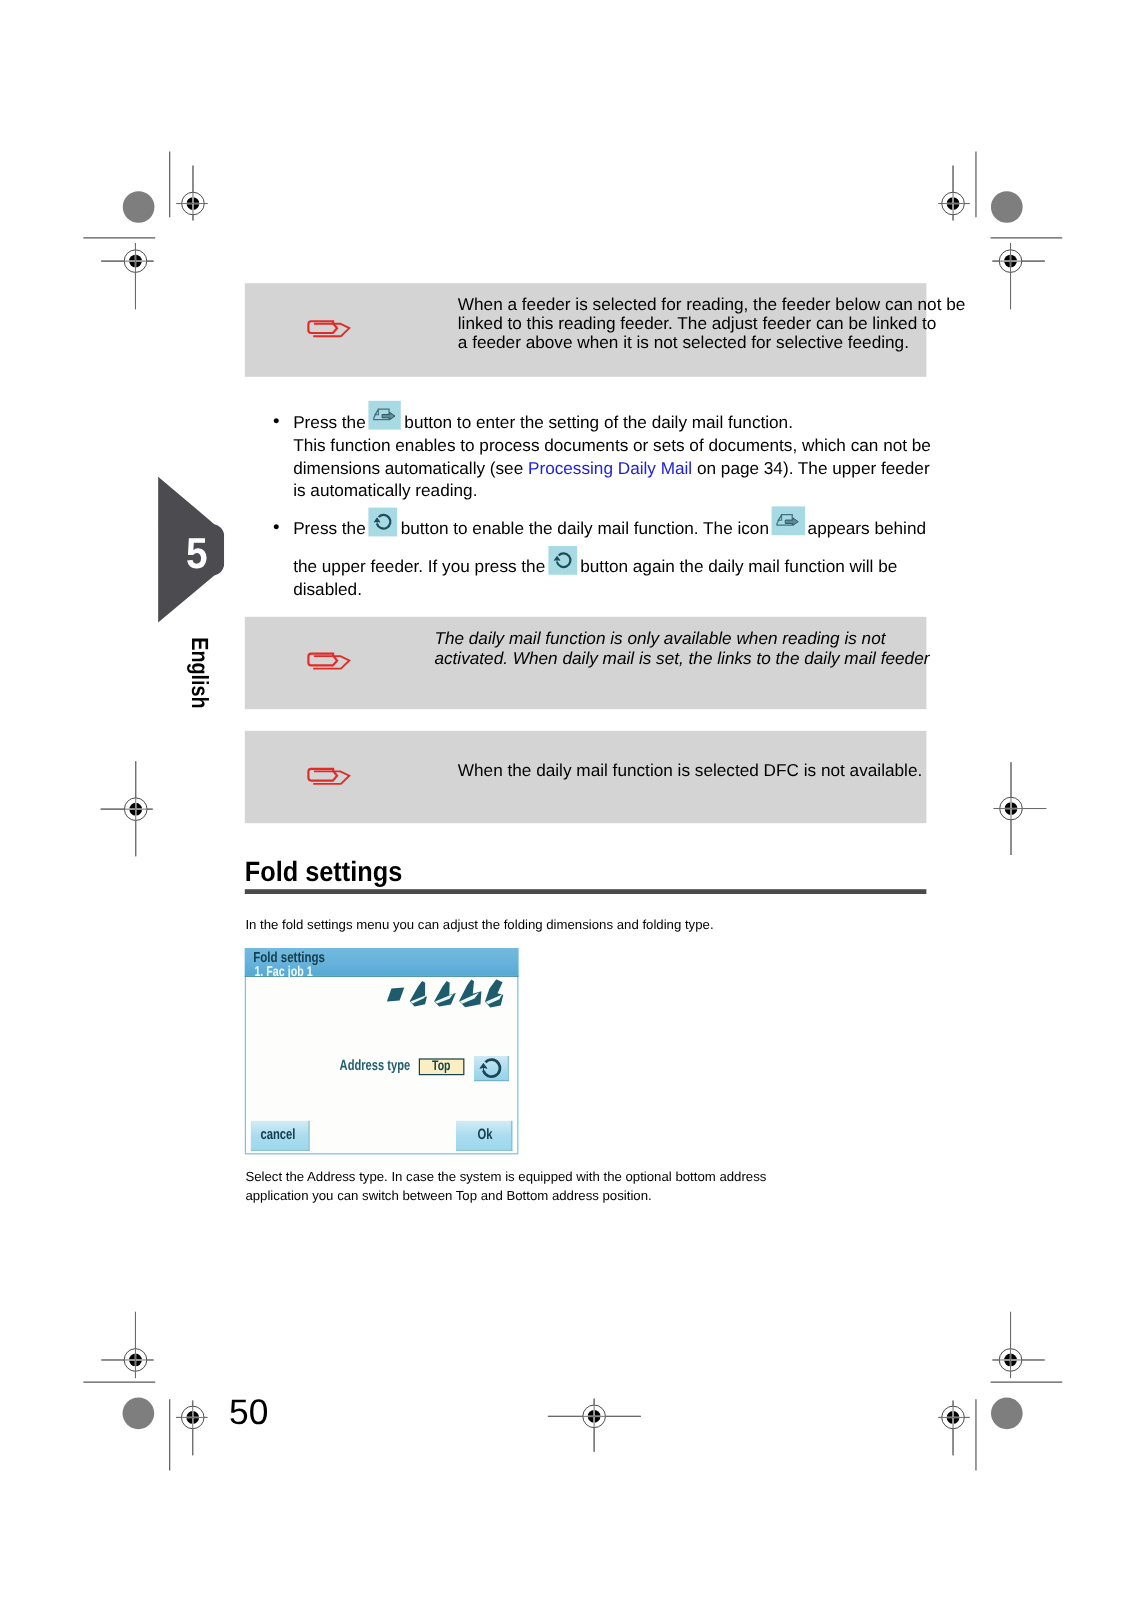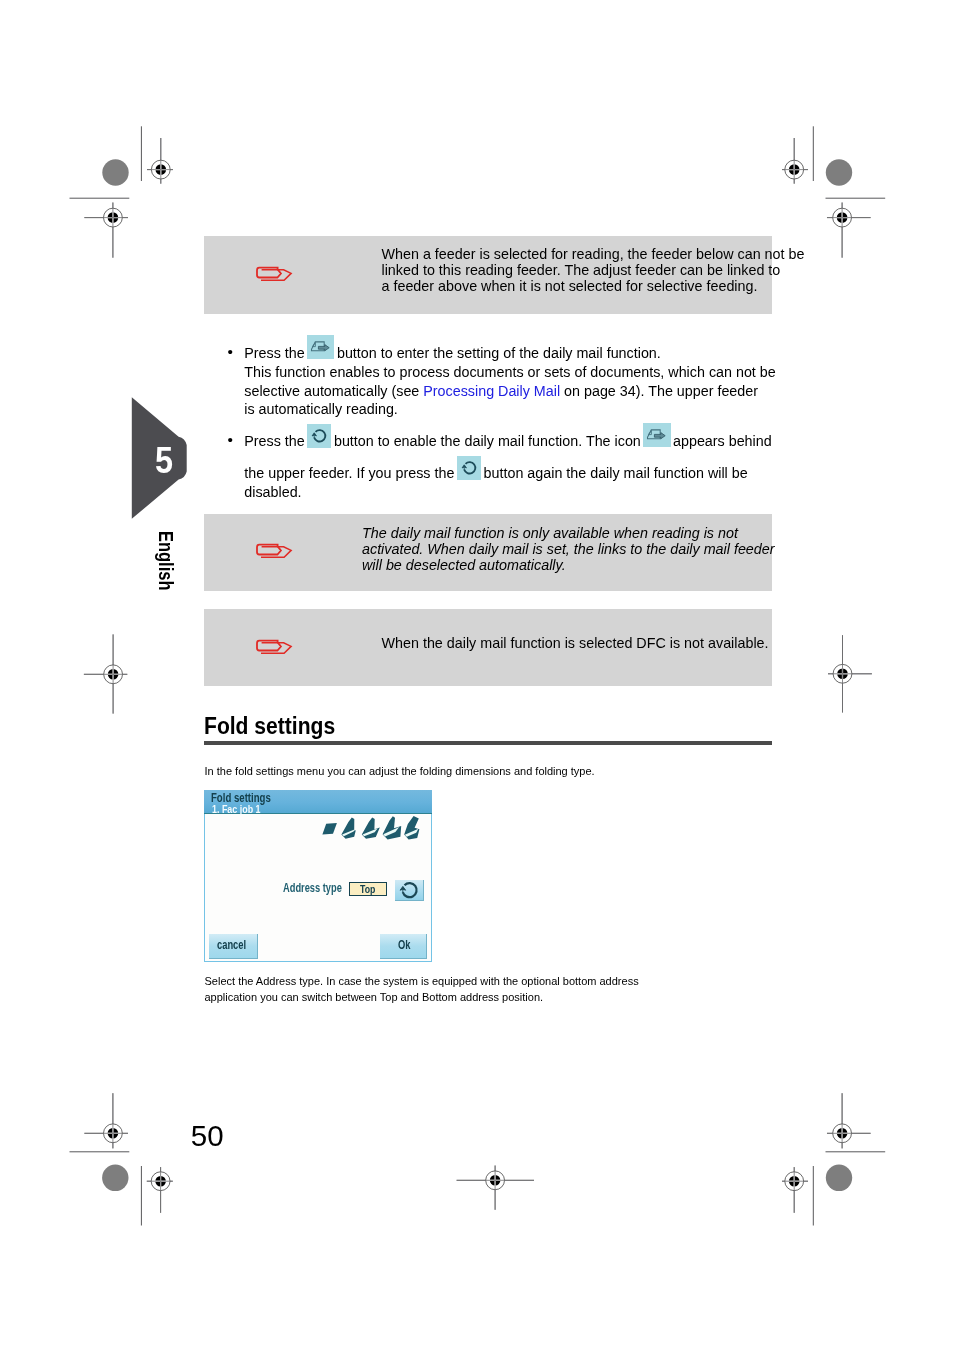--- a/index.html
+++ b/index.html
@@ -215,21 +215,20 @@
   <div class="notebox" style="left:204px;top:608.9px;width:568px;height:77.6px;"></div>
 
   <div class="notetext" style="left:341.5px;top:247px;width:440px;">
     <div>When a feeder is selected for reading, the feeder below can not be</div>
     <div>linked to this reading feeder. The adjust feeder can be linked to</div>
     <div>a feeder above when it is not selected for selective feeding.</div>
   </div>
   <div class="notetext" style="left:322px;top:526px;width:440px;font-style:italic;">
     <div>The daily mail function is only available when reading is not</div>
     <div>activated. When daily mail is set, the links to the daily mail feeder</div>
-    <div>will be deselected automatically.</div>
   </div>
   <div class="notetext" style="left:341.5px;top:636px;width:440px;">
     <div>When the daily mail function is selected DFC is not available.</div>
   </div>
 
   <svg class="noteicon" style="left:254px;top:263px;width:40px;height:21px;" viewBox="0 0 40 21">
     <use href="#clip-icon"></use>
     </svg>
   <svg class="noteicon" style="left:254px;top:539.5px;width:40px;height:21px;" viewBox="0 0 40 21">
     <use href="#clip-icon"></use>
@@ -239,21 +238,21 @@
     </svg>
 
   <div class="bdot" style="left:227.6px;top:343px;font-size:15.5px;">•</div>
   <div class="bullet" style="left:244.3px;top:344px;width:530px;">
     <div><span>Press the</span><span class="btnicon ic-mail"><span style="width: 27.2px; height: 24.1px; top: -22.7px;">
             <svg viewBox="0 0 27.2 24.1" width="27.2" height="24.1">
               <use href="#ic-mail-glyph"></use>
             </svg>
           </span></span><span>button to enter the setting of the daily mail function.</span></div>
     <div>This function enables to process documents or sets of documents, which can not be</div>
-    <div><span>selective automatically (see</span> <span class="lnk">Processing Daily Mail</span> <span>on page 34). The upper feeder</span></div>
+    <div><span>dimensions automatically (see</span> <span class="lnk">Processing Daily Mail</span> <span>on page 34). The upper feeder</span></div>
     <div>is automatically reading.</div>
   </div>
 
   <div class="bdot" style="left:227.6px;top:430.5px;font-size:15.5px;">•</div>
   <div class="bullet" style="left:244.3px;top:431.5px;width:530px;">
     <div><span>Press the</span><span class="btnicon ic-reload"><span style="width: 24.2px; height: 24.1px; top: -21.7px;">
             <svg viewBox="0 0 24.2 24.1" width="24.2" height="24.1">
               <use href="#ic-reload-glyph"></use>
             </svg>
           </span></span><span>button to enable the daily mail function. The icon</span><span class="btnicon ic-mail"><span style="width: 27.2px; height: 24.1px; top: -22.7px;">
@@ -319,21 +318,21 @@
     <div class="sh-btn sh-cancel" style="left:5.0px;top:144.3px;"></div>
     <div class="sh-btn sh-ok" style="left:176.2px;top:144.3px;"></div>
   </div>
   <div class="dtxt sh-title">Fold settings</div>
   <div class="dtxt sh-sub">1. Fac job 1</div>
   <div class="dtxt sh-addrlabel">Address type</div>
   <div class="dtxt sh-addrvalue">Top</div>
   <div class="dtxt sh-lbl" style="left:217.0px;top:938.2px;">cancel</div>
   <div class="dtxt sh-lbl" style="left:398.0px;top:938.2px;">Ok</div>
 
-  <div class="pagenum" style="left:190.8px;top:1119px;font-size:29.5px;">50</div>
+  <div class="pagenum" style="left:190.8px;top:1161px;font-size:29.5px;">50</div>
 
   <svg width="0" height="0" style="position:absolute;left:-10px;top:-10px;" aria-hidden="true">
    <defs>
     <g id="ic-mail-glyph">
       <path d="M4.5 14.2 L8.3 6.9 H17.2 V15.7 H4.5 Z" fill="none" stroke="#44727f" stroke-width="1.05" stroke-linejoin="miter"></path>
       <path d="M8.4 7.5 V11.6 H5.4 Z" fill="none" stroke="#44727f" stroke-width="0.85"></path>
       <path d="M11.4 11.4 H17.8 V9.6 L22.2 12.7 L17.8 15.8 V14.2 H11.4 Z" fill="#5f8b97" stroke="#2d5662" stroke-width="0.8" stroke-linejoin="round"></path>
     </g>
     <g id="ic-reload-glyph">
       <g transform="translate(12.1,12.3)">

